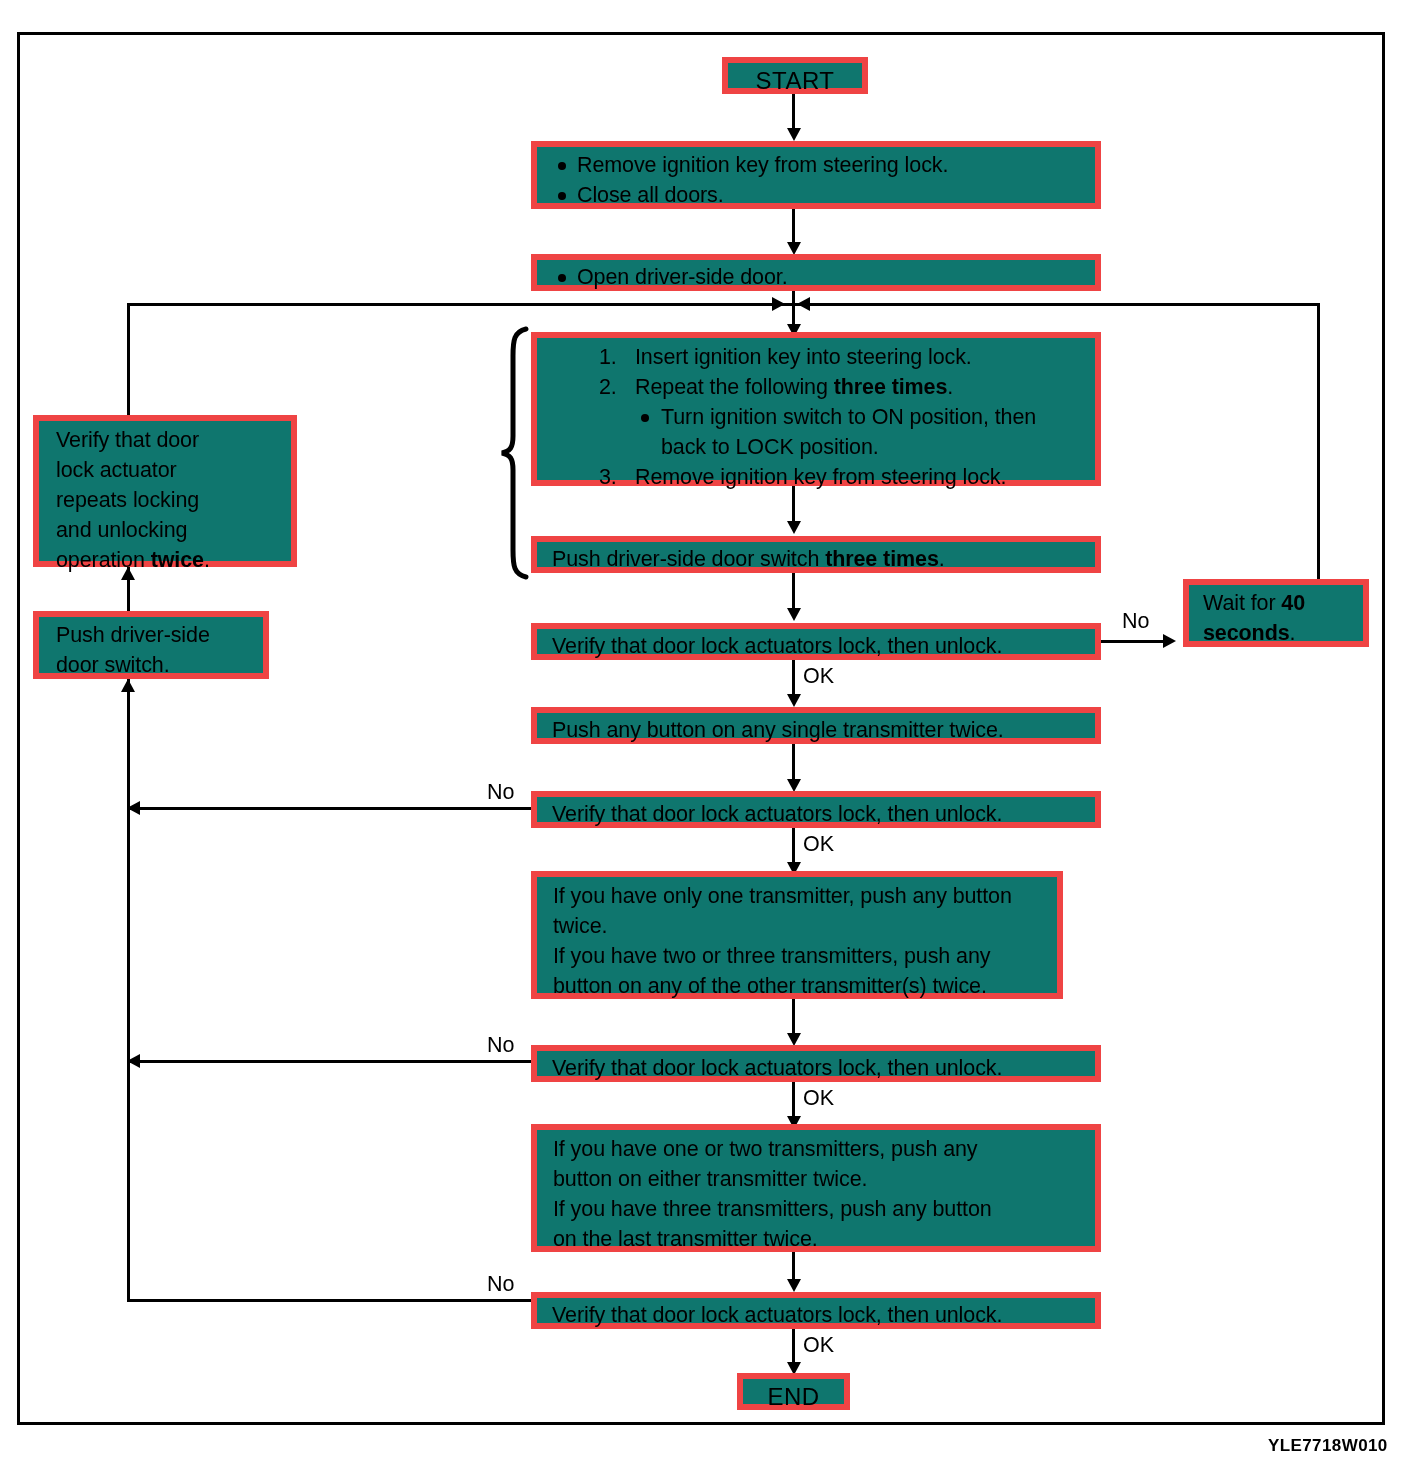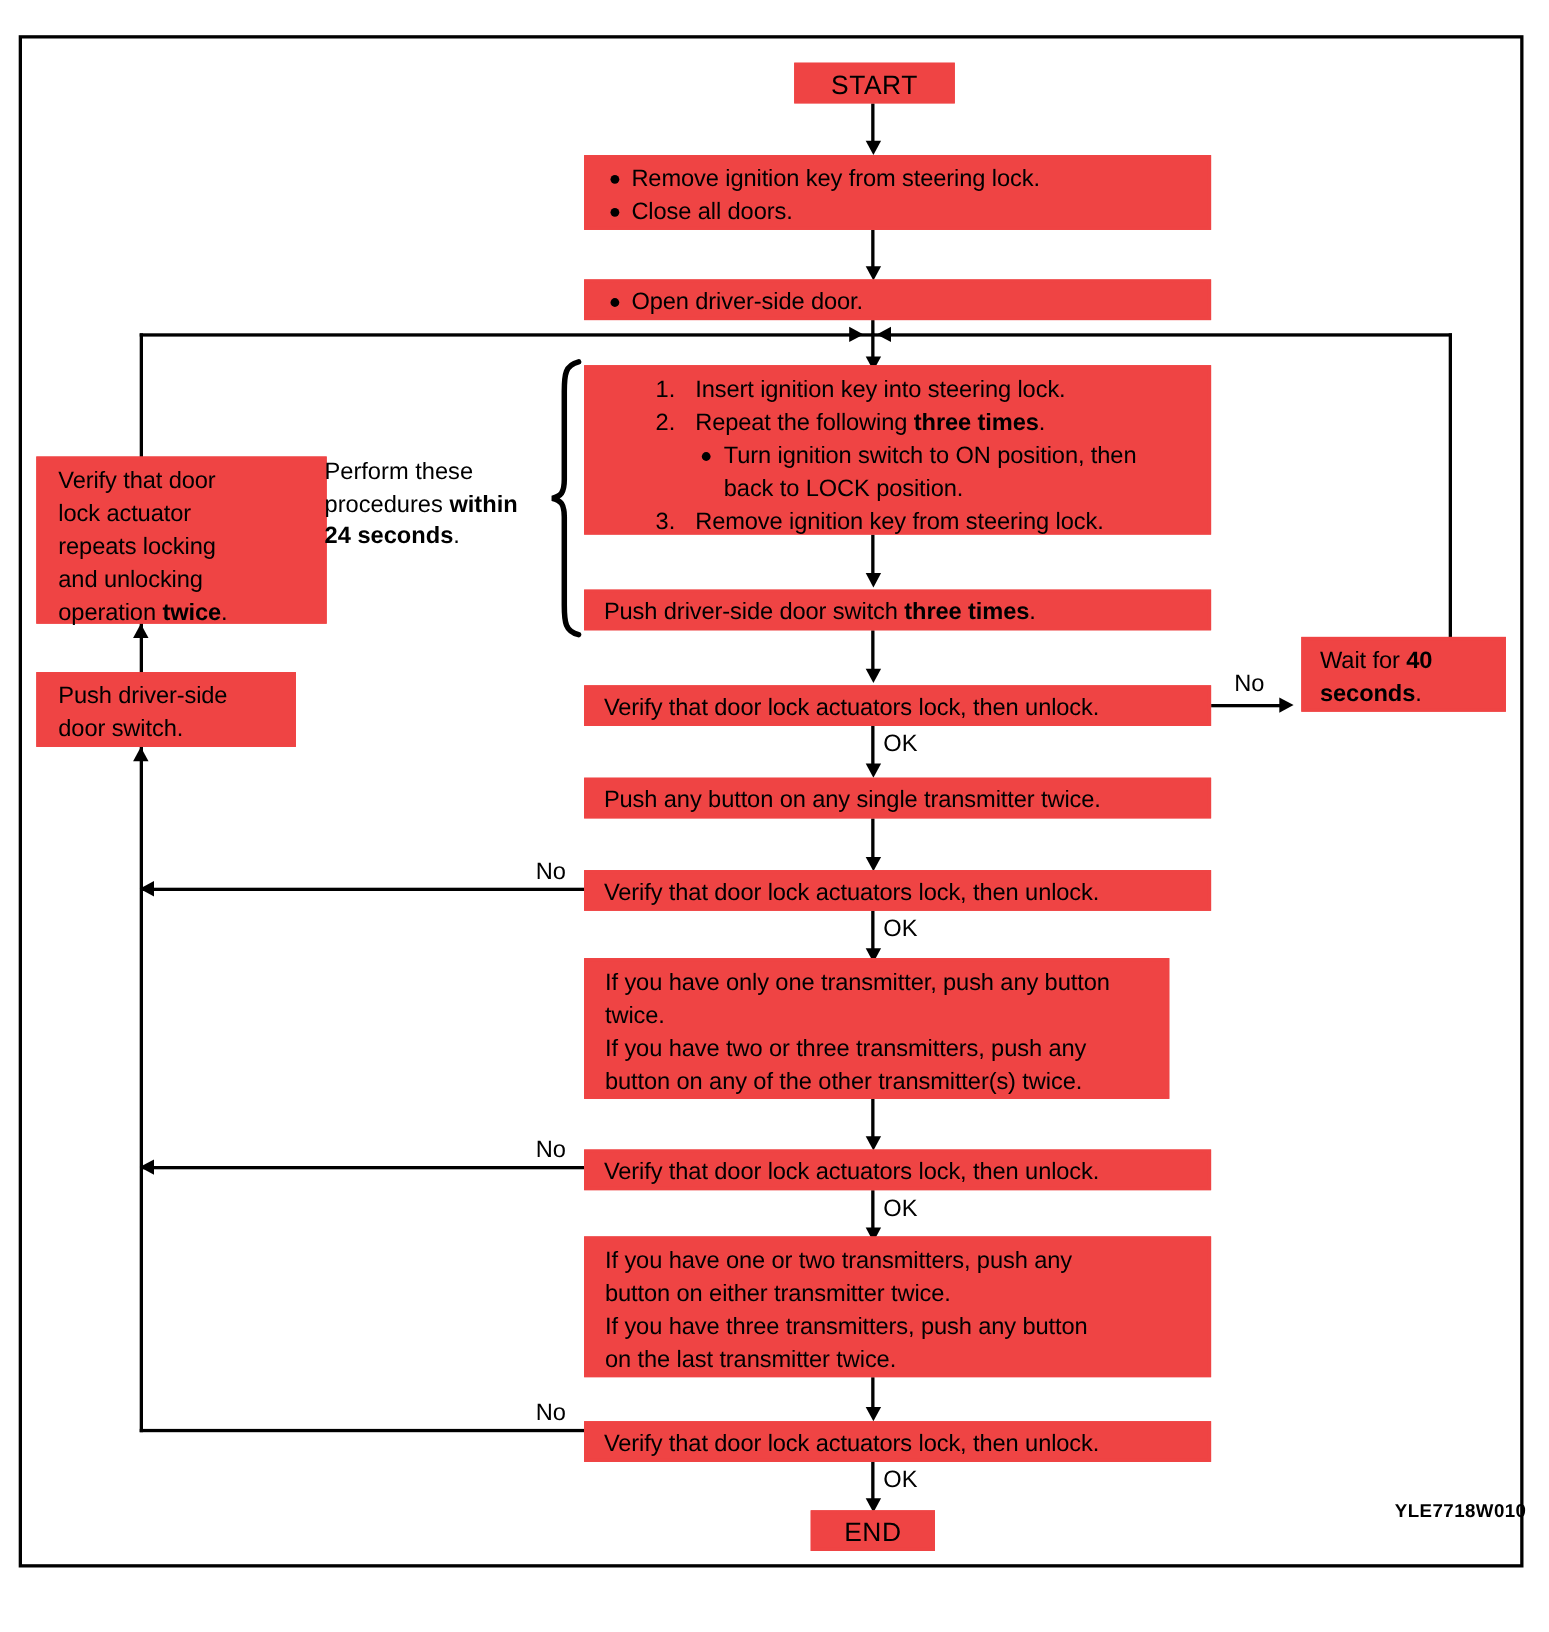--- a/index.html
+++ b/index.html
@@ -20,23 +20,23 @@
   .frame{
     position:absolute;
     left:17px; top:32px;
     width:1368px; height:1393px;
     border:3px solid #000;
     box-sizing:border-box;
   }
   
   .box{
     position:absolute;
-    border:3px solid #ef4444;
+    border:6px solid #ef4444;
     box-sizing:border-box;
-    background:#ef4444;
+    background:#0f766e;
     font-size:21.5px;
     line-height:30px;
     letter-spacing:-0.1px;
     z-index:5;
   }
   .box .inner{
     padding:5px 10px 5px 14px;
   }
   .box.center .inner{text-align:center;padding-left:0;padding-right:0;}
   .box.term{
@@ -203,25 +203,20 @@
       <span>Push driver-side door switch </span><span class="b">three times</span><span>.</span>
     </div>
   </div>
 
   <div class="brace" style="left:498px; top:326px; width:34px; height:254px;">
     <svg width="34" height="254" viewBox="0 0 34 254" aria-hidden="true">
       <path d="M28 3 C16 6 15 14 15 30 L15 110 C15 122 12 125 4 127 C12 129 15 132 15 144 L15 224 C15 240 16 248 28 251" fill="none" stroke="#000" stroke-width="5" stroke-linecap="round"></path>
     </svg>
   </div>
 
-  <div class="note" style="left:295px; top:414px; width:205px;">
-    <span class="hang">Perform these</span>
-    <span class="hang"><span>procedures </span><span class="b">within</span></span>
-    <span class="hang"><span class="b">24 seconds</span><span>.</span></span>
-  </div>
 
   <div class="vline" style="left:792px; top:573px; height:42px;"></div>
   <div class="arrow-d" style="left:787px; top:608px;"></div>
 
   <div class="box" style="left:531px; top:623px; width:570px; height:37px;">
     <div class="inner" style="padding-top:2px;padding-left:15px;">Verify that door lock actuators lock, then unlock.</div>
   </div>
 
   <div class="hline" style="left:1101px; top:640px; width:64px;"></div>
   <div class="arrow-r" style="left:1163px; top:634px;"></div>
@@ -322,15 +317,15 @@
 
   <div class="box" style="left:33px; top:611px; width:236px; height:68px;">
     <div class="inner" style="padding-top:3px;padding-left:17px;">
       <span class="hang">Push driver-side</span>
       <span class="hang">door switch.</span>
     </div>
   </div>
 
   <div class="arrow-u" style="left:121px; top:679px;"></div>
 
-  <div class="code" style="left:1268px; top:1364px;">YLE7718W010</div>
+  <div class="code" style="left:1268px; top:1436px;">YLE7718W010</div>
 
 </div>
 
 </body></html>

